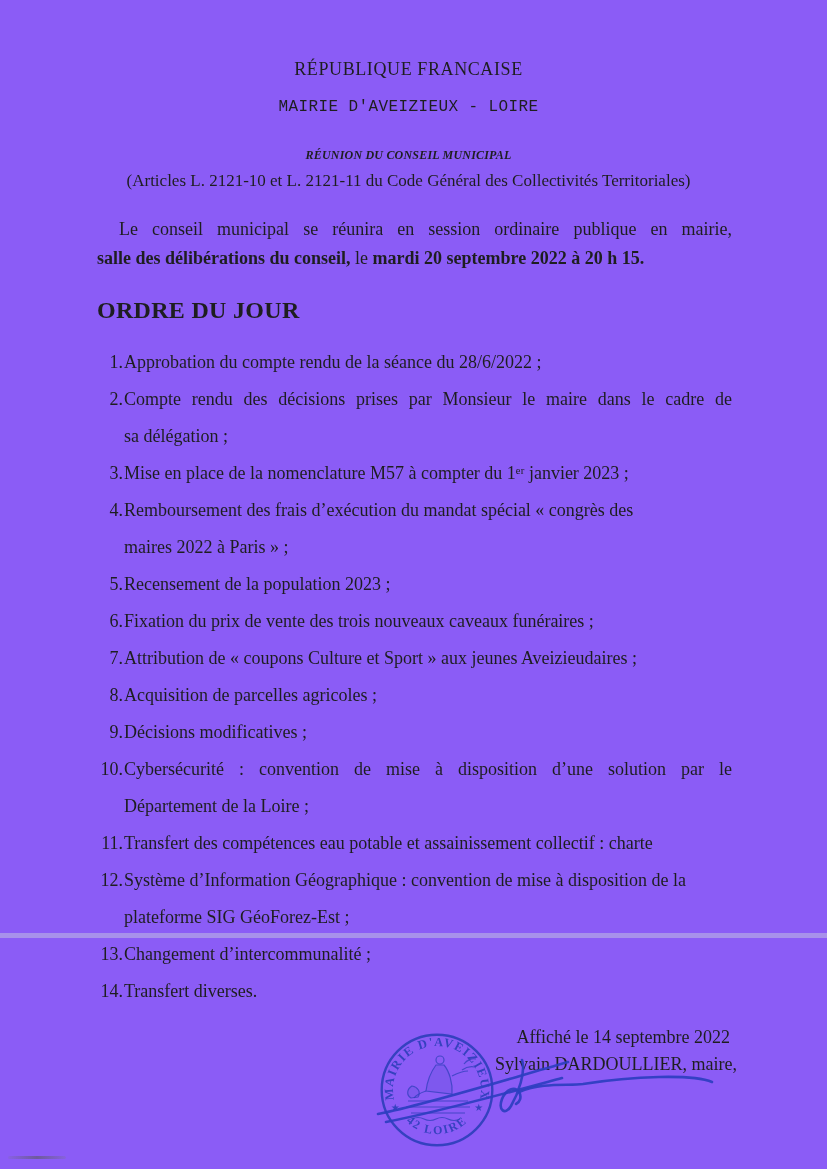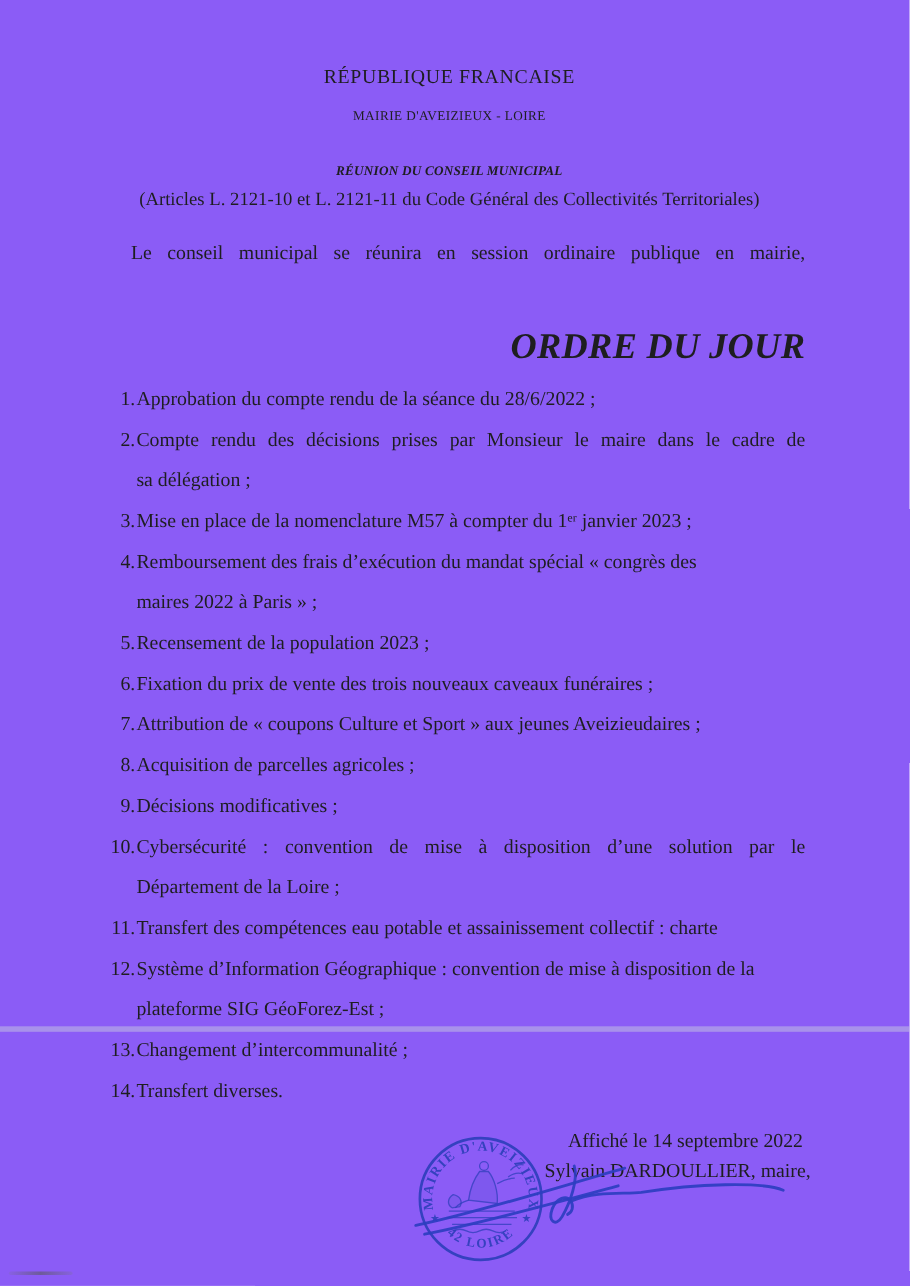--- a/index.html
+++ b/index.html
@@ -21,32 +21,32 @@
   
   .scan-band{position:absolute;top:933px;left:0;width:827px;height:5px;
     background:var(--scan-band);opacity:.45;}
   .scan-smudge{position:absolute;top:1156px;left:8px;width:58px;height:3px;
     background:linear-gradient(90deg,rgba(120,120,125,.15),rgba(90,90,95,.6),rgba(120,120,125,.2));
     border-radius:2px;}
 
   
   .hline{position:absolute;left:97px;width:623px;text-align:center;white-space:nowrap;}
   #republique{top:59px;font-size:18px;letter-spacing:.6px;}
-  #mairie{top:98px;font-size:12px;letter-spacing:.4px;}
+  #mairie{top:98px;font-size:16px;letter-spacing:.4px;font-family:Liberation Mono, monospace;}
   #meeting-title{top:148px;font-size:12px;font-weight:bold;letter-spacing:.2px;font-style:italic;}
   #meeting-subtitle{top:171px;font-size:17px;}
 
   
   .intro{position:absolute;top:215px;left:97px;width:635px;font-size:18px;line-height:29px;}
   #intro-line1{text-indent:22px;text-align:justify;text-align-last:justify;}
   #intro-line2 .b{font-weight:bold;}
 
   
-  #agenda-title{position:absolute;top:297px;left:97px;width:635px;text-align:right;
-    font-size:33px;font-weight:bold;letter-spacing:.3px;font-style:italic;}
+  #agenda-title{position:absolute;top:297px;left:97px;width:635px;text-align:left;
+    font-size:24px;font-weight:bold;letter-spacing:.3px;}
   #agenda-list{position:absolute;top:344px;left:97px;width:635px;font-size:18px;}
   #agenda-list .row{display:flex;height:37px;line-height:37px;}
   #agenda-list .num{width:26px;flex:0 0 26px;text-align:right;}
   #agenda-list .txt{flex:1;margin-left:1px;white-space:nowrap;}
   #agenda-list .txt.justify{white-space:normal;text-align:justify;text-align-last:justify;}
 
   
   #posted-line{position:absolute;top:1027px;right:97px;font-size:18px;white-space:nowrap;margin-left:40px;}
   #signer-line{position:absolute;top:1054px;right:90px;font-size:18px;white-space:nowrap;}
 
@@ -72,20 +72,21 @@
   <div class="scan-band"></div>
   <div class="scan-smudge"></div>
 
   <div class="hline" id="republique">RÉPUBLIQUE FRANCAISE</div>
   <div class="hline" id="mairie">MAIRIE D'AVEIZIEUX - LOIRE</div>
   <div class="hline" id="meeting-title">RÉUNION DU CONSEIL MUNICIPAL</div>
   <div class="hline" id="meeting-subtitle">(Articles L. 2121-10 et L. 2121-11 du Code Général des Collectivités Territoriales)</div>
 
   <div class="intro">
     <div id="intro-line1">Le conseil municipal se réunira en session ordinaire publique en mairie,</div>
+    <div id="intro-line2"><span class="b">salle des délibérations du conseil,</span><span> le </span><span class="b">mardi 20 septembre 2022 à 20 h 15.</span></div>
   </div>
 
   <div id="agenda-title">ORDRE DU JOUR</div>
 
   <div id="agenda-list">
       <div class="row">
       <span class="num">1.</span>
       <span class="txt">Approbation du compte rendu de la séance du 28/6/2022 ;</span>
     </div>
       <div class="row">

